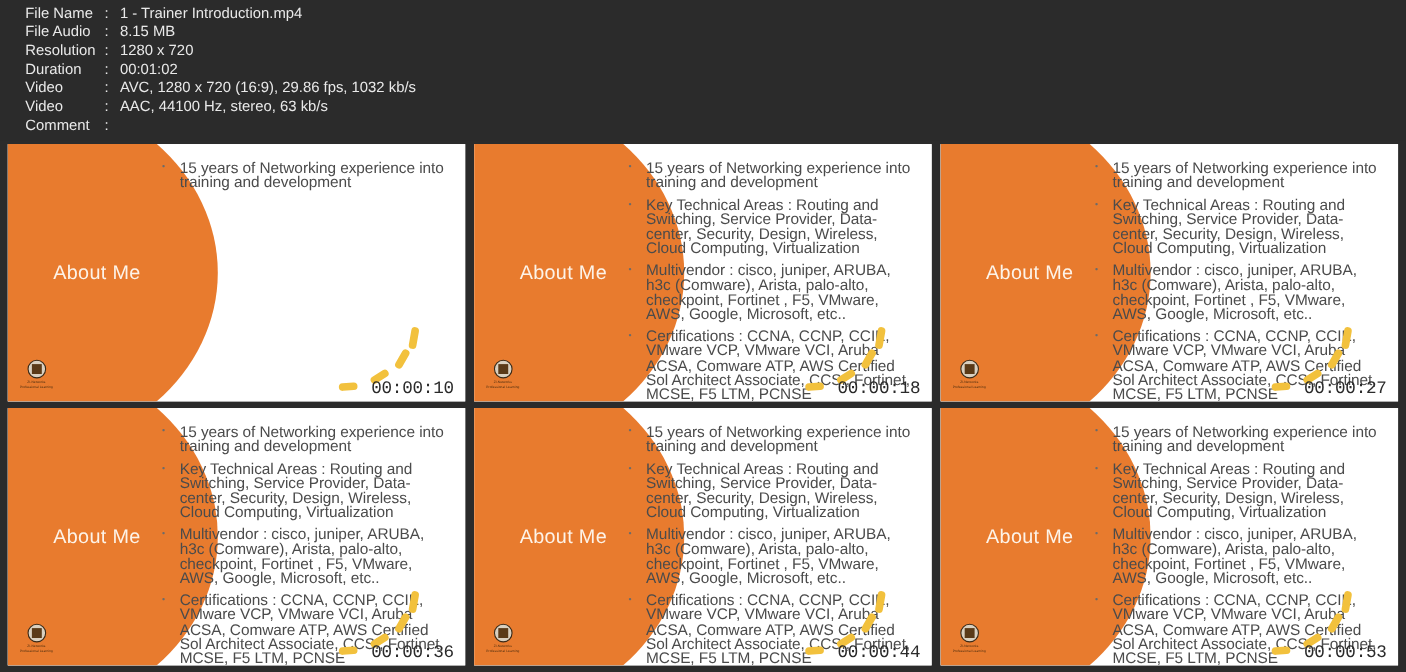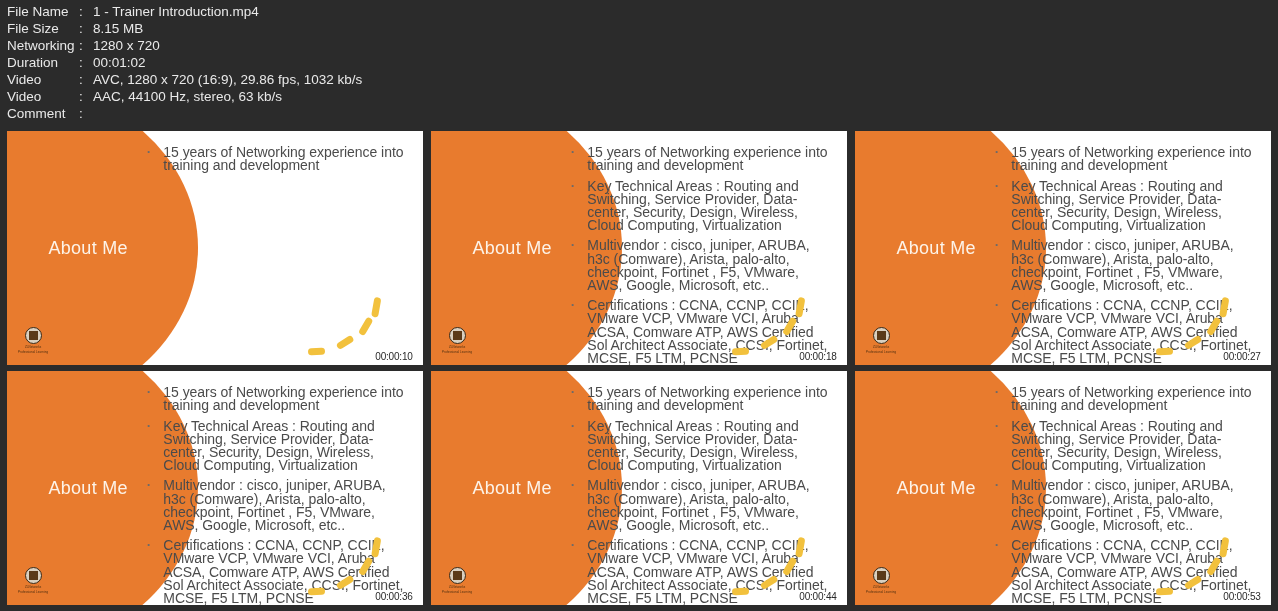--- a/index.html
+++ b/index.html
@@ -16,21 +16,21 @@
     color: #e6e6e6;
   }
 
   
   #meta-panel {
     position: absolute;
     left: 0; top: 0;
     width: 1278px;
     height: 128px;
     background: #2b2b2b;
-    padding: 3px 0 0 7px;
+    padding: 3px 0 0 23px;
   }
 
   .meta-row {
     display: flex;
     align-items: baseline;
     height: 17px;
     line-height: 17px;
     font-size: 13.5px;
     color: #e9e9e9;
     white-space: nowrap;
@@ -176,43 +176,43 @@
 
   .d1 { width: 17px; height: 6.5px; right: 23.5%; bottom: 4.5%;  transform: rotate(-4deg); }
   .d2 { width: 18px; height: 6.5px; right: 16.5%; bottom: 8.5%;  transform: rotate(-32deg); }
   .d3 { width: 19px; height: 6.5px; right: 11.5%; bottom: 15%;   transform: rotate(-60deg); }
   .d4 { width: 20px; height: 6.5px; right: 9%;    bottom: 23.5%; transform: rotate(-80deg); }
 
   .timestamp {
     position: absolute;
     right: 2.5%;
     bottom: 1.5%;
-    font-size: 10px;
+    font-size: 16px;
     color: #2a2a2a;
-    font-family: Liberation Sans, sans-serif;
+    font-family: Liberation Mono, monospace;
     letter-spacing: -0.2px;
     text-align: center;
   }
 </style>
 </head>
 <body>
 
 <div id="meta-panel">
     <div class="meta-row">
       <span class="meta-label">File Name</span>
       <span class="meta-colon">:</span>
       <span class="meta-value">1 - Trainer Introduction.mp4</span>
     </div>
     <div class="meta-row">
-      <span class="meta-label">File Size</span>
+      <span class="meta-label">File Audio</span>
       <span class="meta-colon">:</span>
       <span class="meta-value">8.15 MB</span>
     </div>
     <div class="meta-row">
-      <span class="meta-label">Networking</span>
+      <span class="meta-label">Resolution</span>
       <span class="meta-colon">:</span>
       <span class="meta-value">1280 x 720</span>
     </div>
     <div class="meta-row">
       <span class="meta-label">Duration</span>
       <span class="meta-colon">:</span>
       <span class="meta-value">00:01:02</span>
     </div>
     <div class="meta-row">
       <span class="meta-label">Video</span>

